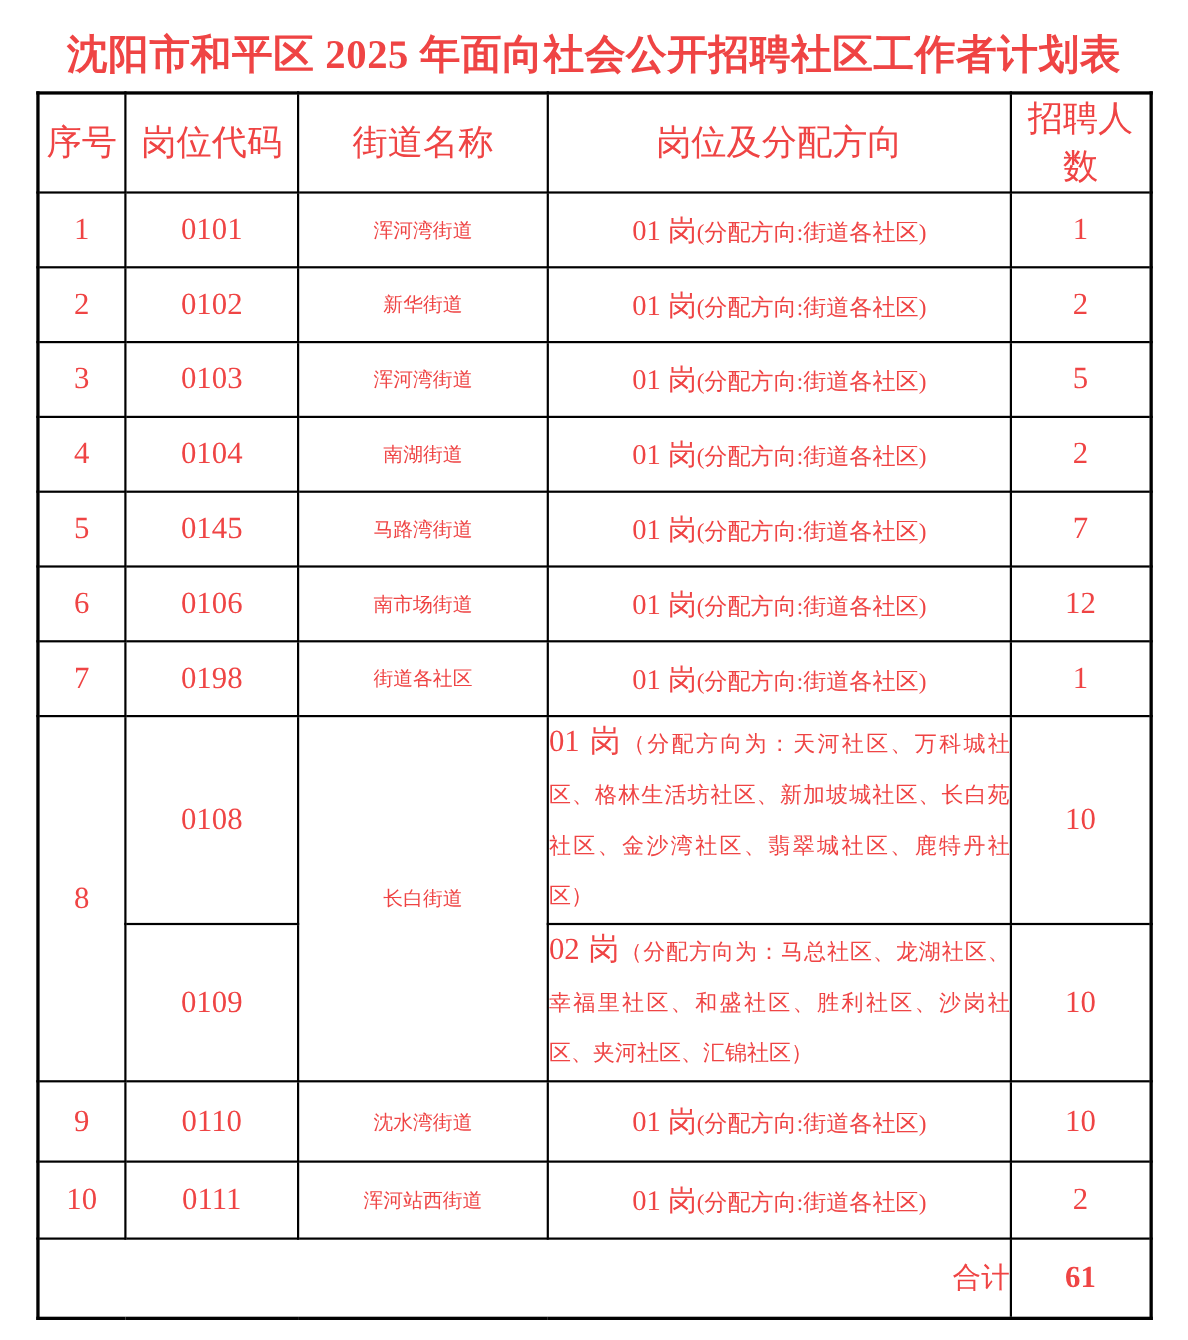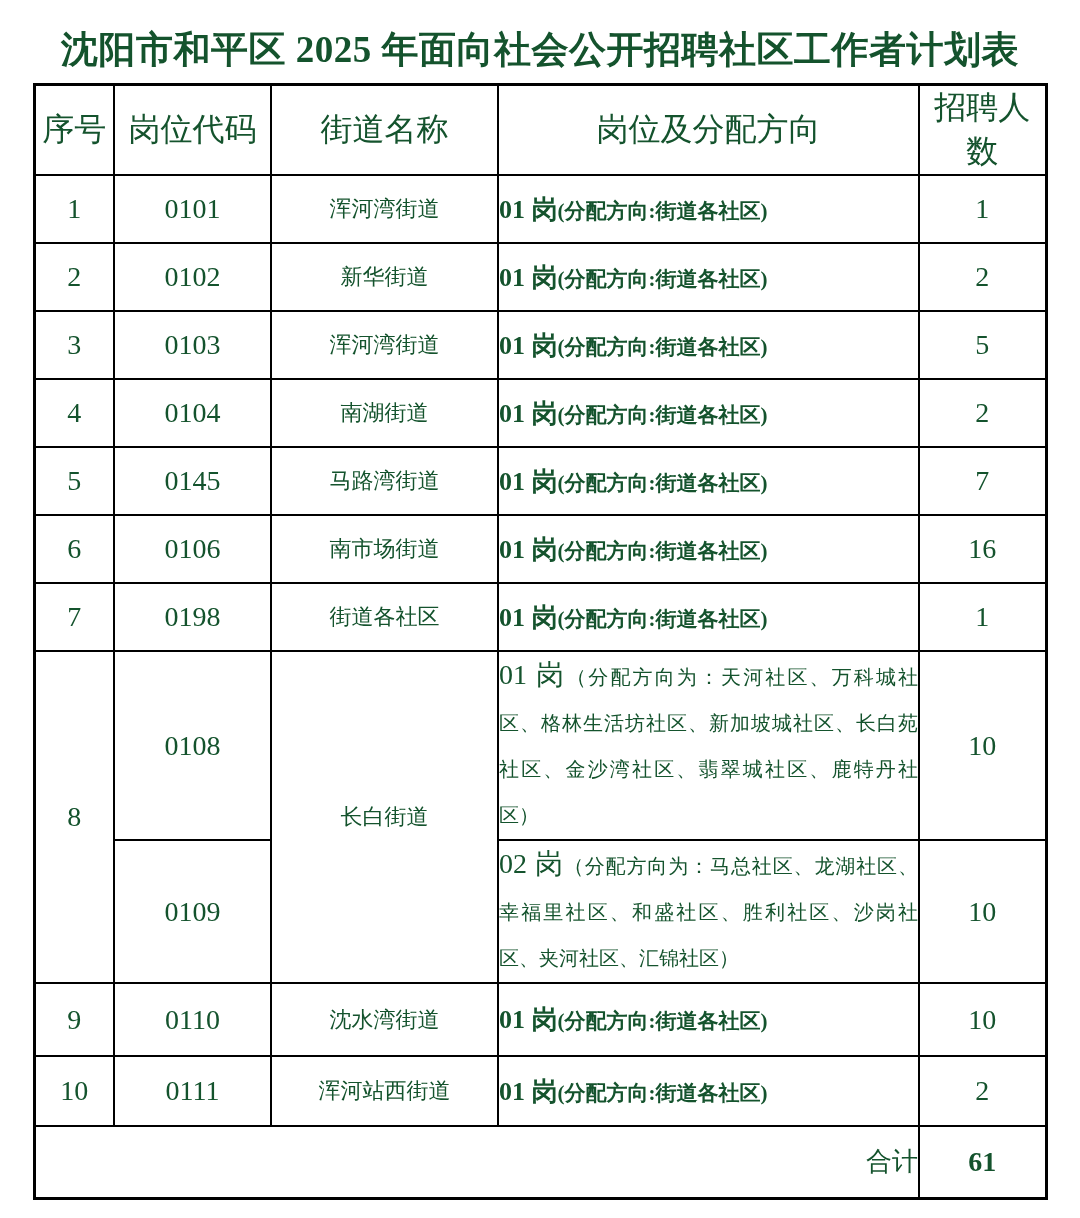--- a/index.html
+++ b/index.html
@@ -1,38 +1,38 @@
 <!DOCTYPE html>
 <html><head>
 <meta charset="utf-8">
 <style>
   html,body{margin:0;padding:0;background:#ffffff;}
   .page{
-    width:1080px;height:1218px;background:#fff;color:#14532d;
+    width:1080px;height:1218px;background:#fff;color:#ef4444;
     font-family:"Liberation Serif",serif;overflow:hidden;position:relative;
   }
   .title{
     margin:0;padding-top:25px;text-align:center;
     font-size:37px;font-weight:bold;letter-spacing:0.5px;
     font-family:"Liberation Serif",serif;white-space:nowrap;
   }
   table.plan{
     border-collapse:collapse;table-layout:fixed;
     width:1012px;margin:8px auto 0;border:3px solid #000;
   }
   .plan th,.plan td{
     border:2px solid #000;vertical-align:middle;padding:0;overflow:hidden;
   }
   .plan th{
     font-family:"Liberation Sans",sans-serif;font-weight:normal;
     font-size:32px;text-align:center;height:62px;
   }
   .num{font-size:28px;text-align:center;}
-  .street{font-size:22px;text-align:center;}
-  .alloc{font-weight:bold;}
+  .street{font-size:18px;text-align:center;}
+  .alloc{text-align:center;}
   .job{font-size:26px;}
   .detail{font-size:21px;}
   .r-std{height:68px;}
   .r-big1{height:176px;}
   .r-big2{height:131px;}
   .r-9{height:73px;}
   .r-10{height:70px;}
   .r-total{height:72px;}
   .alloc-big{
     text-align:justify;text-align-last:left;
@@ -107,21 +107,21 @@
         <td class="street">马路湾街道</td>
         <td class="alloc"><span class="job">01 岗</span><span class="detail">(分配方向:街道各社区)</span></td>
         <td class="num">7</td>
       </tr>
 
       <tr class="r-std">
         <td class="num">6</td>
         <td class="num">0106</td>
         <td class="street">南市场街道</td>
         <td class="alloc"><span class="job">01 岗</span><span class="detail">(分配方向:街道各社区)</span></td>
-        <td class="num">16</td>
+        <td class="num">12</td>
       </tr>
 
       <tr class="r-std">
         <td class="num">7</td>
         <td class="num">0198</td>
         <td class="street">街道各社区</td>
         <td class="alloc"><span class="job">01 岗</span><span class="detail">(分配方向:街道各社区)</span></td>
         <td class="num">1</td>
       </tr>
 

